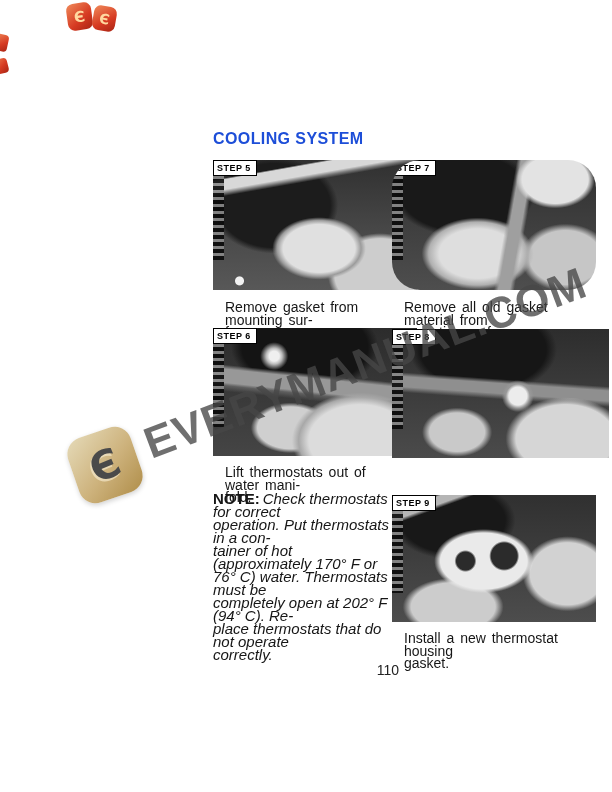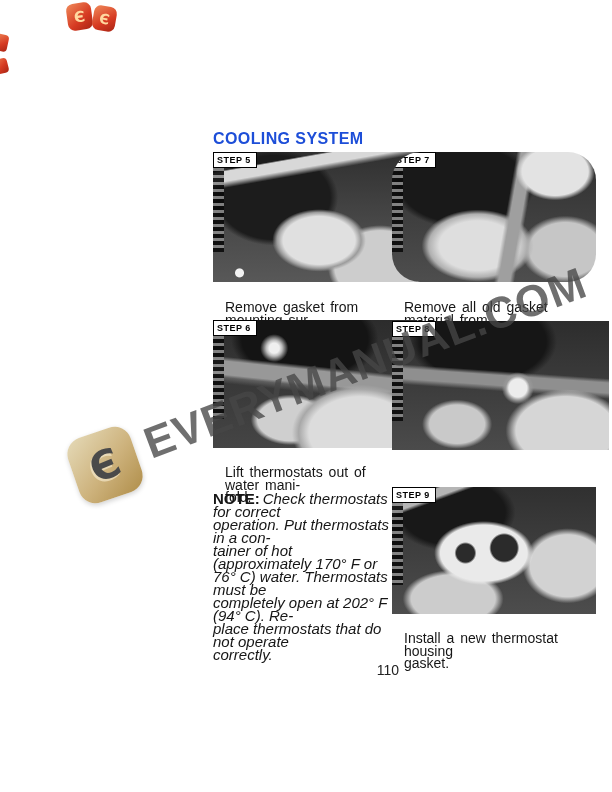--- a/index.html
+++ b/index.html
@@ -9,21 +9,21 @@
   }
 
   
   .title {
     position:absolute; left:213px; top:130px; margin:0;
     font-size:16px; font-weight:700; letter-spacing:0.4px; color:#1d4ed8;
   }
 
   
   .photo {
-    position:absolute; width:204px; background-color:#3d3d3d; overflow:hidden; z-index:1;
+    position:absolute; width:204px; background-color:#3d3d3d; overflow:hidden; z-index:1;margin-top:8px;
   }
   .photo::before { 
     content:""; position:absolute; left:0; top:12px; width:11px; height:68%;
     background:repeating-linear-gradient(180deg,#0a0a0a 0 4px,#8a8a8a 4px 7px);
     opacity:.9;
   }
   .steplabel {
     position:absolute; top:0; left:0; z-index:3;
     background:#ffffff; border:1px solid #000; color:#000;
     font-size:9px; font-weight:700; letter-spacing:0.5px; padding:2px 5px 2px 3px;

